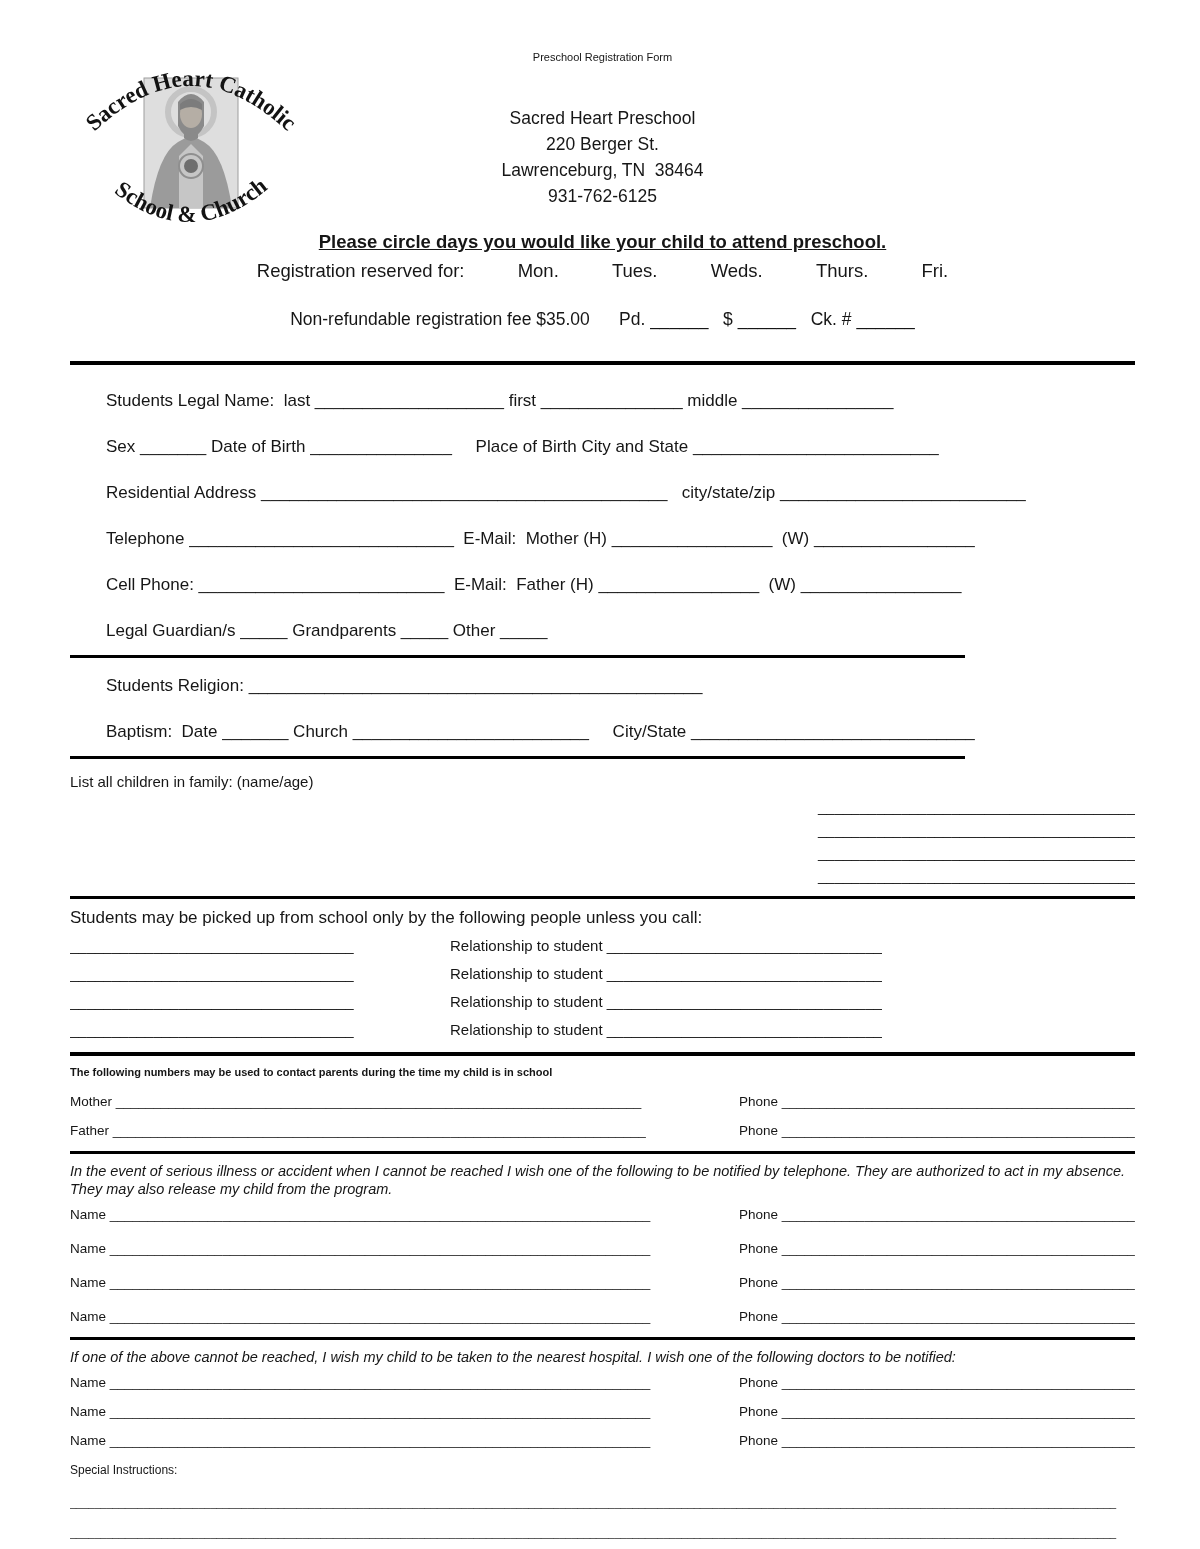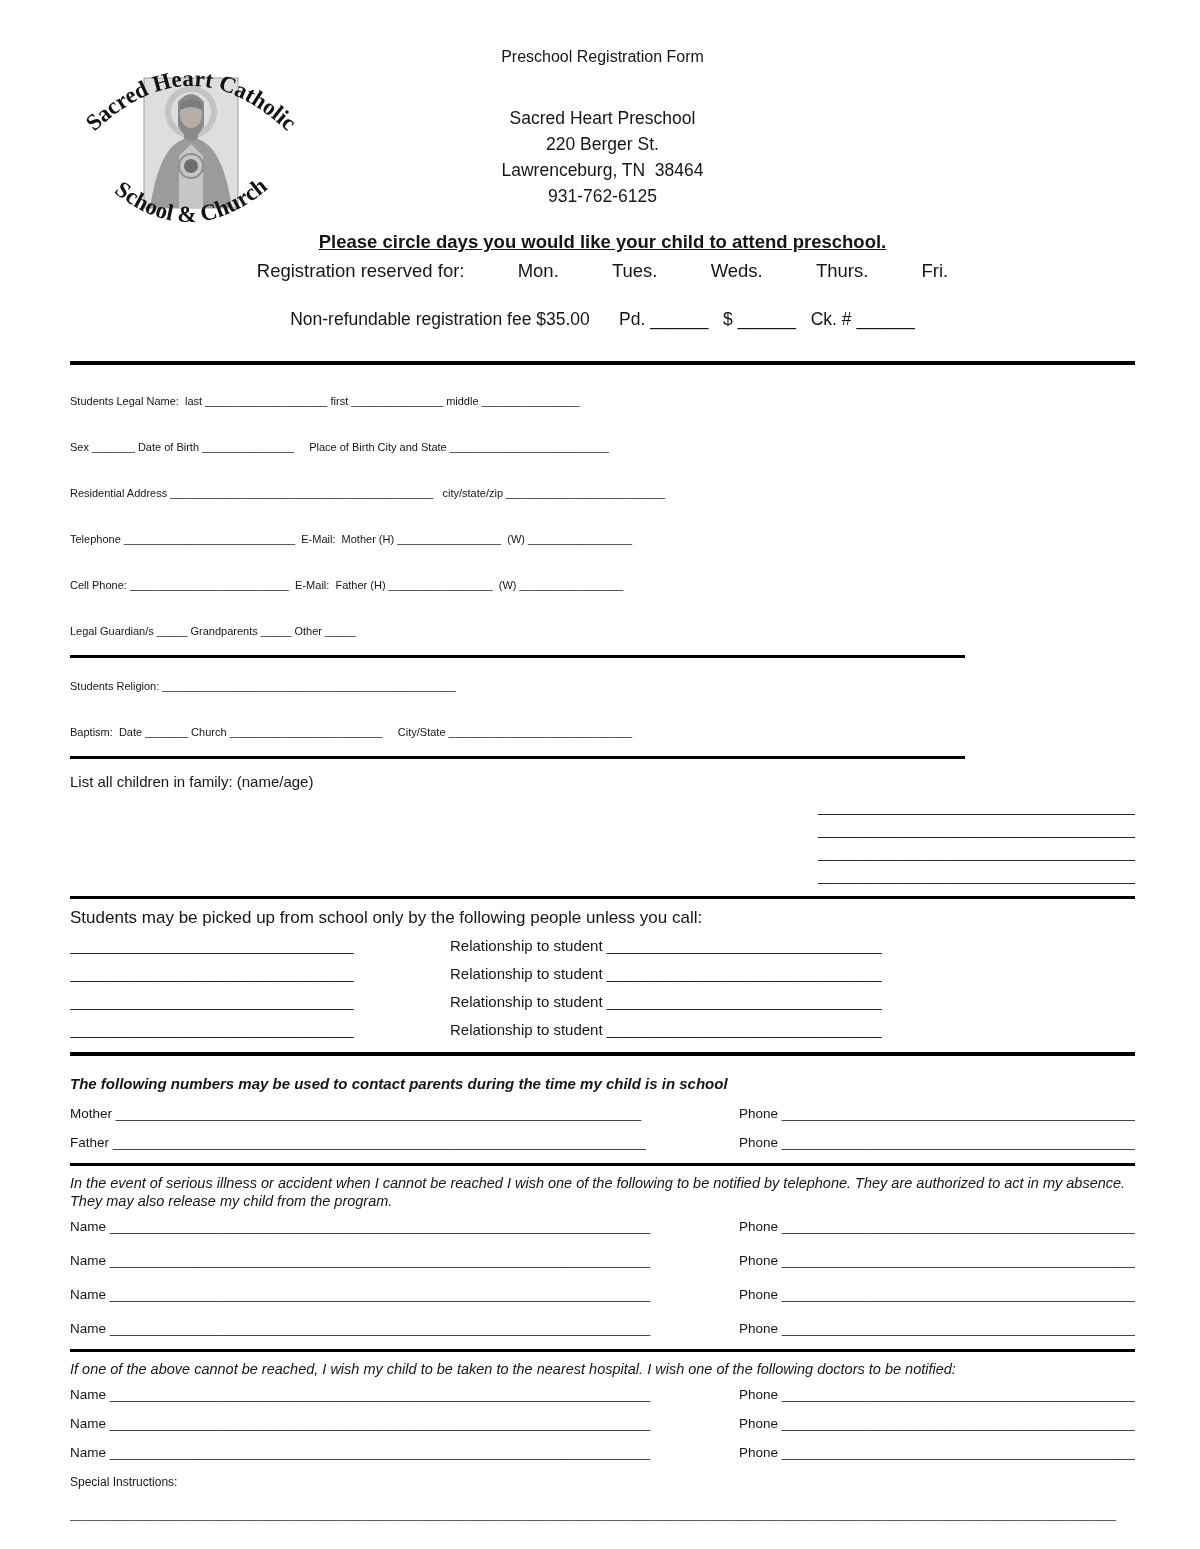--- a/index.html
+++ b/index.html
@@ -13,50 +13,50 @@
     font-family: "Liberation Sans", sans-serif;
     padding: 46px 65px 20px 70px;
     overflow: hidden;
   }
 
   
   .logo { position: absolute; left: 80px; top: 34px; width: 222px; height: 222px; }
 
   
   .hdr { text-align: center; }
-  .hdr-title { font-size: 16px; line-height: 22px; }
+  .hdr-title { font-size: 11px; line-height: 22px; }
   .hdr-school { margin-top: 37px; font-size: 17.5px; line-height: 26px; }
   .hdr-addr { font-size: 17.5px; line-height: 26px; white-space: pre; }
   .circle-line { margin-top: 21px; font-size: 18.5px; font-weight: bold; text-decoration: underline; line-height: 24px; }
   .reserved { margin-top: 4px; font-size: 18.5px; line-height: 26px; }
   .reserved .day { margin-left: 48px; }
   .fee { margin-top: 23px; font-size: 17.5px; line-height: 24px; white-space: pre; }
 
   
   .rule-main  { border: none; border-top: 4px solid #000; margin: 30px 0 0; }
   .rule-sub   { border: none; border-top: 3px solid #000; width: 895px; margin: 14px 0 0; }
   .rule-full  { border: none; border-top: 3px solid #000; margin: 12px 0 0; }
   .rule-thick { border: none; border-top: 4px solid #000; margin: 12px 0 0; }
 
   
-  .line { font-size: 11px; line-height: 20px; margin-top: 26px; white-space: pre; overflow: hidden; }
+  .line { font-size: 17px; line-height: 20px; margin-top: 26px; white-space: pre; overflow: hidden; margin-left: 36px; }
   .line.tight { margin-top: 18px; }
 
   
   .children-heading { font-size: 15px; line-height: 20px; margin-top: 13px; }
   .child-blank { font-size: 15px; line-height: 16px; margin-top: 7px; white-space: pre; overflow: hidden; text-align: right; }
 
   
   .pickup-heading { font-size: 17px; line-height: 20px; margin-top: 9px; }
   .pickrow { display: flex; margin-top: 8px; font-size: 15px; line-height: 20px; white-space: pre; }
   .pickrow .blank { flex: none; width: 380px; overflow: hidden; }
   .pickrow .rel { overflow: hidden; }
 
   
-  .contact-heading { font-size: 15px; line-height: 18px; font-weight: bold; font-style: italic; margin-top: 19px; }
+  .contact-heading { font-size: 11px; line-height: 18px; font-weight: bold; margin-top: 7px; }
   .frow { display: flex; justify-content: space-between; font-size: 13.5px; line-height: 17px; white-space: pre; }
   .frow .l { flex: 1; overflow: hidden; }
   .frow .r { flex: none; width: 396px; overflow: hidden; }
   .frow.m18 { margin-top: 12px; }
   .frow.m17 { margin-top: 17px; }
   .frow.m8  { margin-top: 8px; }
 
   .notice { font-size: 14.5px; line-height: 18px; font-style: italic; margin-top: 8px; }
 
   .special-label { font-size: 12px; line-height: 18px; margin-top: 12px; }

